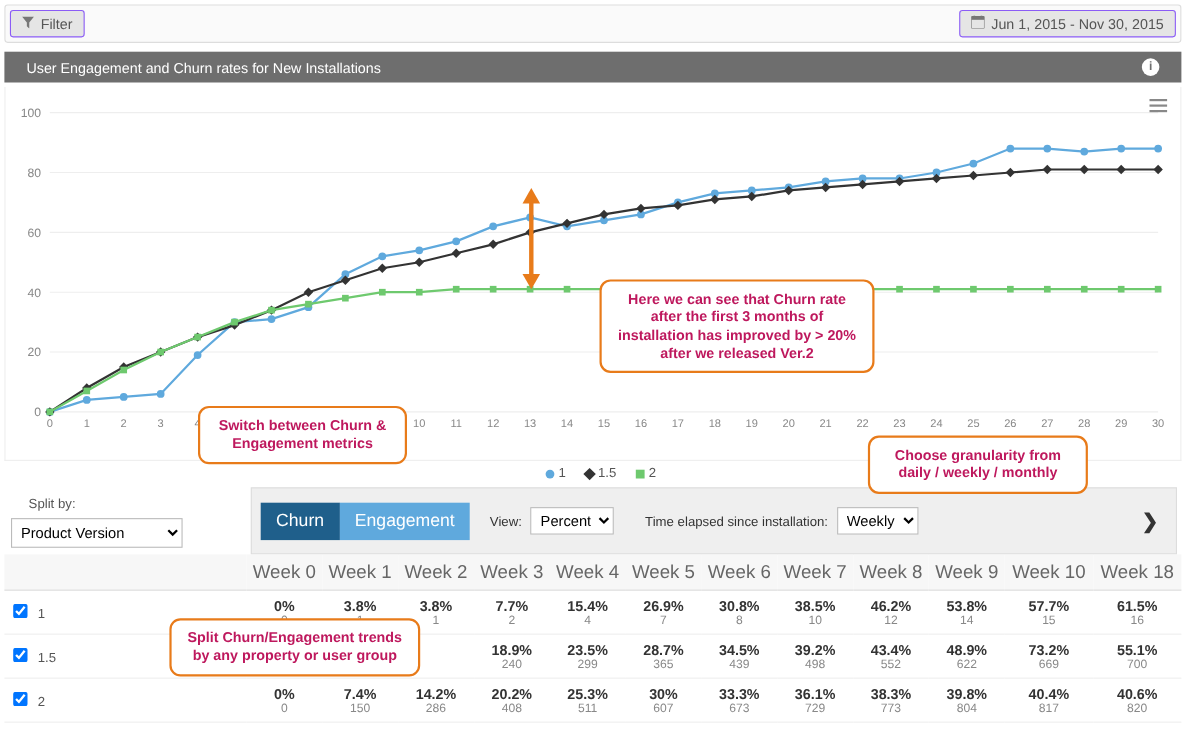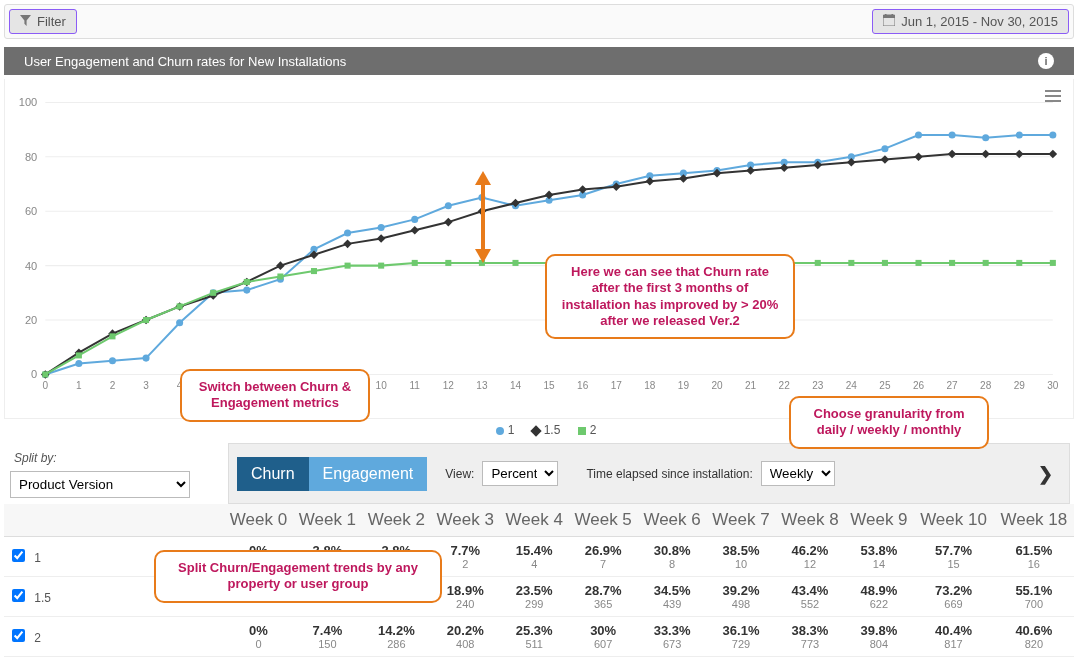--- a/index.html
+++ b/index.html
@@ -10,22 +10,22 @@
   .info-circle { width:16px; height:16px; border-radius:50%; background:#fff; color:#6e6e6e; display:inline-flex; align-items:center; justify-content:center; font-weight:bold; font-size:11px;}
   .chart-wrap { position:relative; margin:4px 4px 0 4px; border:1px solid #eee; border-top:none; height:340px; background:#fff;}
   .chart-svg { width:100%; height:100%; }
   .hamb { position:absolute; right:12px; top:8px; cursor:pointer; }
   .hamb div { width:16px; height:2px; background:#888; margin:3px 0; }
   .legend { text-align:center; font-size:12px; color:#555; padding:4px 0 6px 0;}
   .legend span.mk { display:inline-block; width:8px; height:8px; border-radius:50%; margin:0 4px 0 14px; vertical-align:middle;}
   .legend span.mkd { display:inline-block; width:8px; height:8px; transform:rotate(45deg); margin:0 4px 0 14px; vertical-align:middle;}
   .controls { display:flex; align-items:center; gap:8px; background:#efefef; border:1px solid #ddd; padding:6px 8px; margin:0 4px; position:relative;}
   .splitby { width:220px; padding:6px 14px 6px 6px;}
-  .splitby label { display:block; margin:2px 0 6px 4px;font-style:italic;}
-  .splitby select { width:180px; padding:4px;}
+  .splitby label { display:block; margin:2px 0 6px 16px;}
+  .splitby select { width:156px; padding:4px;}
   .seg { display:flex;}
   .seg button { border:none; padding:8px 14px; color:#fff; font-size:16px; cursor:pointer;}
   .seg .active { background:#1f5f8b;}
   .seg .inactive { background:#5fa9dd;}
   .lbl { margin-left:10px; color:#333;}
   .sel { padding:3px 4px; border:1px solid #bbb; background:#fff;}
   .scroll-right { margin-left:auto; font-size:18px; font-weight:bold; color:#333; padding:0 8px; cursor:pointer;}
   .table-wrap { margin:0 4px 4px 4px;}
   table { width:100%; border-collapse:collapse; font-size:12px;}
   th, td { text-align:center; padding:6px 0;}
@@ -432,16 +432,16 @@
             <span class="cnt">817</span>
           </td>
           <td>
             <span class="pct">40.6%</span>
             <span class="cnt">820</span>
           </td>
         </tr>
       </tbody>
   </table>
 
-  <div class="callout" style="left:150px; top:46px; width:288px;">
+  <div class="callout" style="left:150px; top:58px; width:228px;">
     <span>Split Churn/Engagement trends by any property or user group</span>
   </div>
 </div>
 
 </body></html>

